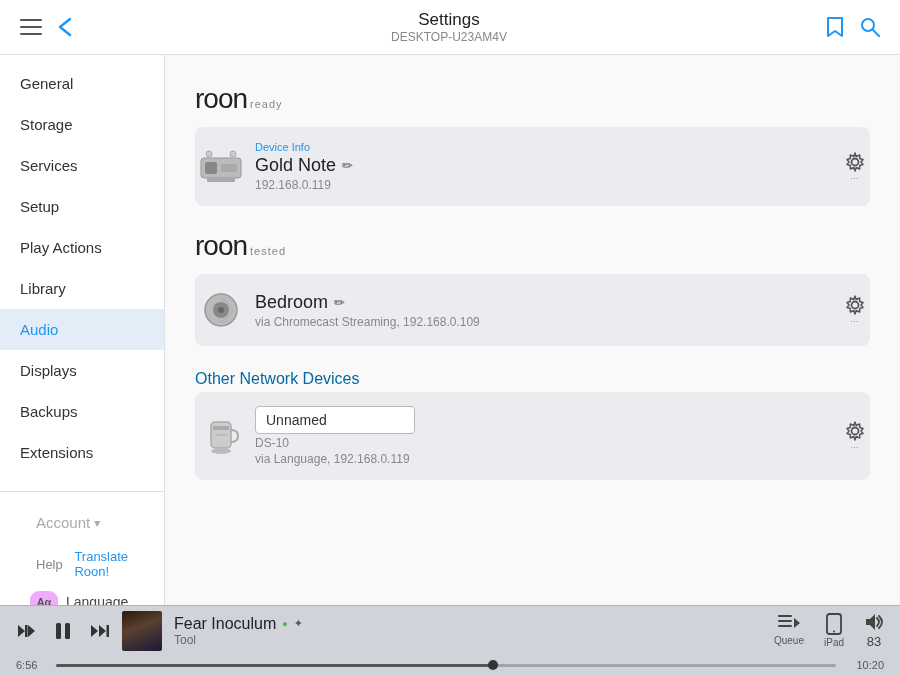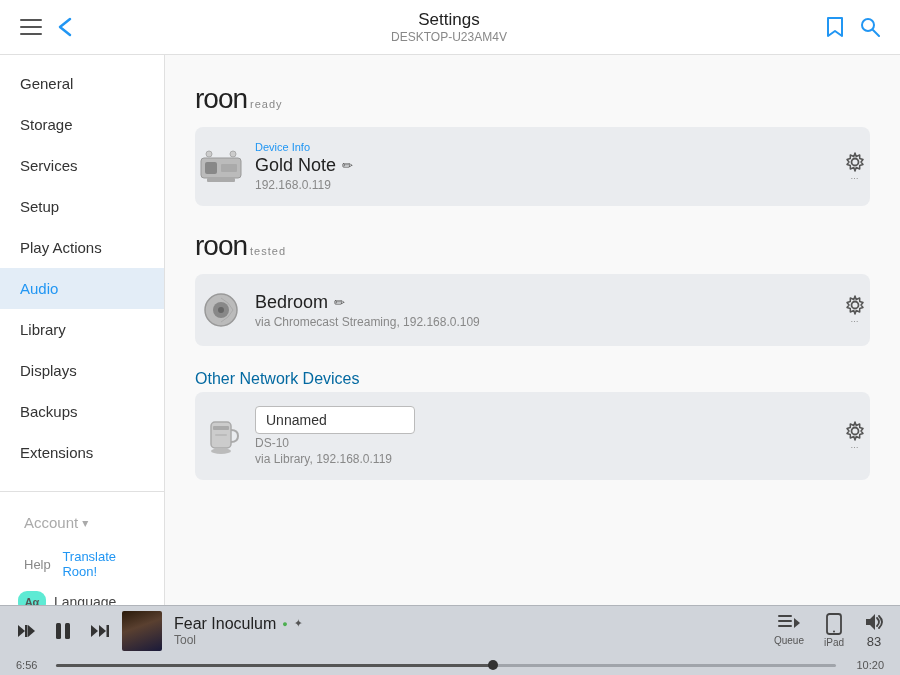--- a/index.html
+++ b/index.html
@@ -48,41 +48,41 @@
       color: #333;
       cursor: pointer;
       display: flex;
       align-items: center;
     }
     .sidebar-item.active { background: #e3edf7; color: #2196F3; font-weight: 500; }
 
     
     .sidebar-footer {
       border-top: 1px solid #e0e0e0;
-      padding: 10px 4px;
+      padding: 10px 16px;
     }
     .sidebar-help {
       padding: 6px 20px;
       font-size: 13px;
       color: #888;
       display: flex;
       align-items: center;
       gap: 4px;
     }
     .sidebar-help a { color: #2196F3; text-decoration: none; cursor: pointer; }
     .sidebar-lang-row {
       padding: 6px 14px;
       display: flex;
       align-items: center;
       gap: 8px;
     }
     .lang-icon {
       width: 28px;
       height: 22px;
-      background: #5eead4;
+      background: #f0abfc;
       border-radius: 9px;
       display: flex;
       align-items: center;
       justify-content: center;
       font-size: 11px;
       font-weight: bold;
       color: #555;
       flex-shrink: 0;
     }
     .lang-label { font-size: 14px; color: #444; }
@@ -332,22 +332,22 @@
 
 <div class="main-layout">
 
   <div class="sidebar">
     <div class="sidebar-items">
       <div class="sidebar-item">General</div>
       <div class="sidebar-item">Storage</div>
       <div class="sidebar-item">Services</div>
       <div class="sidebar-item">Setup</div>
       <div class="sidebar-item">Play Actions</div>
+      <div class="sidebar-item">Library</div>
       <div class="sidebar-item active">Audio</div>
-      <div class="sidebar-item">Library</div>
       <div class="sidebar-item">Displays</div>
       <div class="sidebar-item">Backups</div>
       <div class="sidebar-item">Extensions</div>
     </div>
 
     <div class="sidebar-footer">
       <div class="account-item">
         <span>Account</span>
         <span class="account-arrow">▾</span>
       </div>
@@ -443,21 +443,21 @@
           <rect x="12" y="18" width="12" height="2" rx="1" fill="#bbb"></rect>
           <ellipse cx="18" cy="35" rx="10" ry="3" fill="#bbb"></ellipse>
           <path d="M28 14 Q35 14 35 20 Q35 26 28 26" fill="none" stroke="#aaa" stroke-width="2"></path>
         </svg>
       </div>
       <div class="device-info">
         <div class="device-name">
           <input class="name-input" type="text" value="Unnamed" style="">
         </div>
         <div class="device-ip">DS-10</div>
-        <div class="device-ip">via Library, 192.168.0.119</div>
+        <div class="device-ip">via Language, 192.168.0.119</div>
       </div>
       <div class="device-gear">
         <svg width="22" height="22" viewBox="0 0 22 22">
           <circle cx="11" cy="11" r="3.5" fill="none" stroke="#555" stroke-width="1.8"></circle>
           <path d="M11 2 L12.2 5.5 L15.7 4 L15.7 7.5 L19 8.5 L17 11 L19 13.5 L15.7 14.5 L15.7 18 L12.2 16.5 L11 20 L9.8 16.5 L6.3 18 L6.3 14.5 L3 13.5 L5 11 L3 8.5 L6.3 7.5 L6.3 4 L9.8 5.5 Z" fill="none" stroke="#555" stroke-width="1.5" stroke-linejoin="round"></path>
         </svg>
         <div class="gear-dots">⋯</div>
       </div>
     </div>
 

